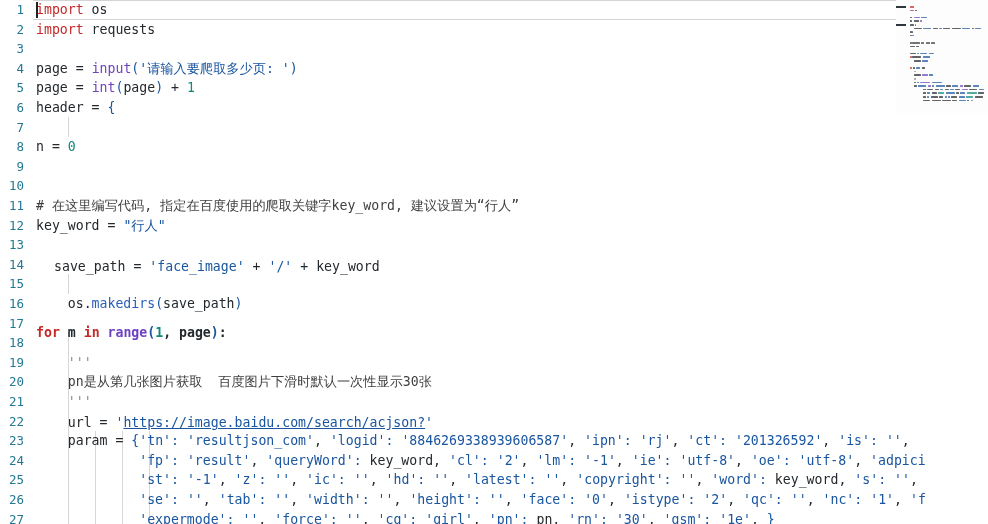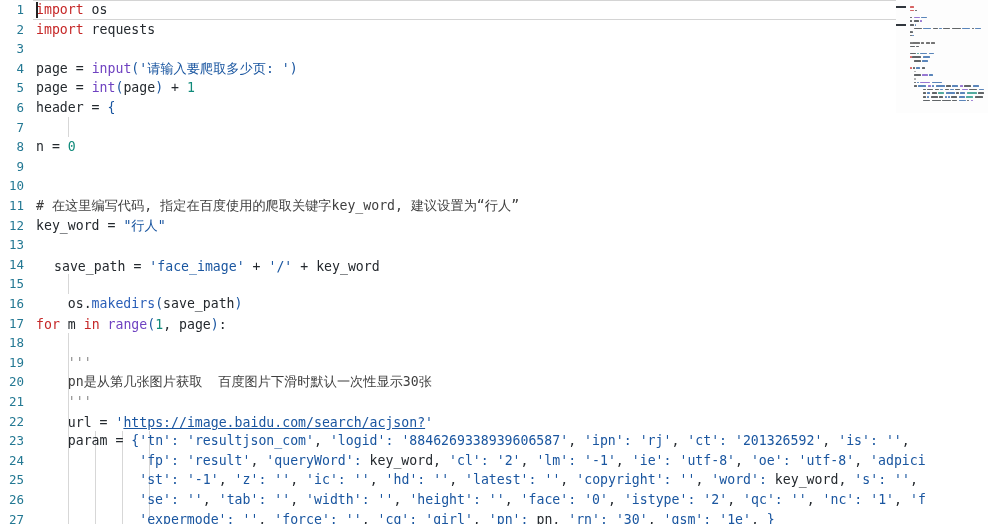--- a/index.html
+++ b/index.html
@@ -116,21 +116,21 @@
 
     <div class="row" style="top:235.2px;"><span class="txt"></span></div>
 
     <div class="row" style="top:257px;margin-left:18px;"><span class="txt"><span class="pl">save_path</span> <span class="op">=</span> <span class="str">'face_image'</span> <span class="op">+</span> <span class="str">'/'</span> <span class="op">+</span> <span class="pl">key_word</span></span></div>
 
 
     <div class="row" style="top:294px;"><span class="txt">    <span class="pl">os.</span><span class="fn">makedirs</span><span class="punct">(</span><span class="pl">save_path</span><span class="punct">)</span></span></div>
 
     <div class="row" style="top:313.6px;"><span class="txt"></span></div>
 
-    <div class="row" style="top:315px;"><span class="txt"><span class="kw2">for</span> <span class="pl">m</span> <span class="kw2">in</span> <span class="bi">range</span><span class="punct">(</span><span class="num">1</span><span class="op">,</span> <span class="pl">page</span><span class="punct">)</span><span class="op">:</span></span></div>
+    <div class="row" style="top:323px;font-weight:bold;"><span class="txt"><span class="kw2">for</span> <span class="pl">m</span> <span class="kw2">in</span> <span class="bi">range</span><span class="punct">(</span><span class="num">1</span><span class="op">,</span> <span class="pl">page</span><span class="punct">)</span><span class="op">:</span></span></div>
 
     <div class="row" style="top:352.8px;"><span class="txt">    <span class="doc">'''</span></span></div>
 
     <div class="row" style="top:372.4px;"><span class="txt">    <span class="cmt">pn是从第几张图片获取&nbsp;&nbsp;百度图片下滑时默认一次性显示30张</span></span></div>
 
     <div class="row" style="top:392px;"><span class="txt">    <span class="doc">'''</span></span></div>
 
     <div class="row" style="top:413px;"><span class="txt">    <span class="pl">url</span> <span class="op">=</span> <span class="str">'</span><span class="lnk">https://image.baidu.com/search/acjson?</span><span class="str">'</span></span></div>
 
     <div class="row" style="top:431.2px;"><span class="txt">    <span class="pl">param</span> <span class="op">=</span> <span class="punct">{</span><span class="str">'tn'</span><span class="punct">:</span> <span class="str">'resultjson_com'</span><span class="op">,</span> <span class="str">'logid'</span><span class="punct">:</span> <span class="str">'8846269338939606587'</span><span class="op">,</span> <span class="str">'ipn'</span><span class="punct">:</span> <span class="str">'rj'</span><span class="op">,</span> <span class="str">'ct'</span><span class="punct">:</span> <span class="str">'201326592'</span><span class="op">,</span> <span class="str">'is'</span><span class="punct">:</span> <span class="str">''</span><span class="op">,</span></span></div>

